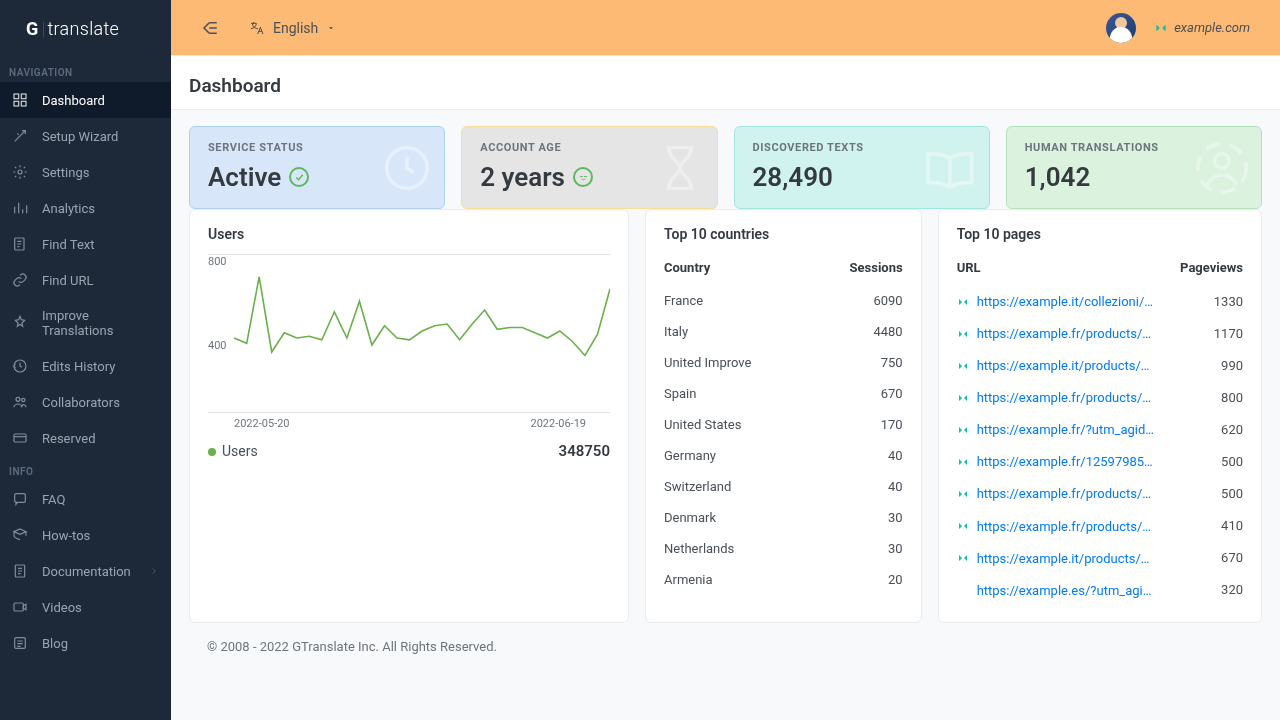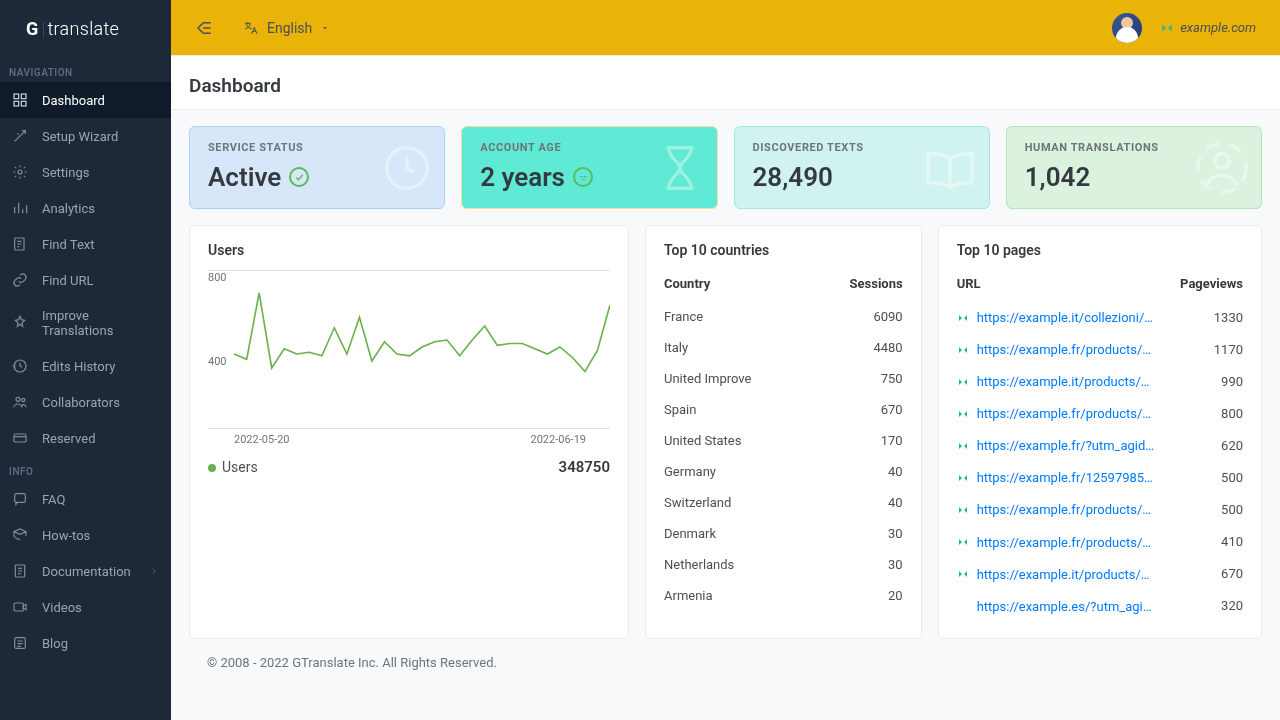--- a/index.html
+++ b/index.html
@@ -7,35 +7,35 @@
 .sidebar { width: 171px; background: #1d2939; color: #9aa4b0; display: flex; flex-direction: column; flex-shrink: 0; }
 .logo { padding: 18px 26px; color: #fff; font-size: 18px; font-weight: 300; letter-spacing: 0.3px; display: flex; align-items: center; }
 .logo b { font-weight: 700; margin-right: 1px; }
 .logo-sep { color: #5c6b80; margin: 0 2px; font-weight: 100; }
 .nav-section { padding: 10px 9px 4px; font-size: 10px; letter-spacing: 0.5px; color: #5c6b80; font-weight: 600; }
 .nav-item { display: flex; align-items: center; padding: 10px 12px; font-size: 13px; cursor: pointer; gap: 14px; color: #9aa4b0; }
 .nav-item.active { background: #0f1a2a; color: #fff; }
 .nav-item .icon { width: 16px; height: 16px; display: inline-flex; align-items: center; justify-content: center; flex-shrink: 0; opacity: 0.8; }
 .nav-item .chev { margin-left: auto; opacity: 0.5; }
 .main { flex: 1; display: flex; flex-direction: column; }
-.topbar { height: 56px; background: #eab308; border-bottom: 1px solid #e9ecef; display: flex; align-items: center; padding: 0 24px; }
+.topbar { height: 56px; background: #fdba74; border-bottom: 1px solid #e9ecef; display: flex; align-items: center; padding: 0 30px; }
 .collapse-btn { color: #495057; cursor: pointer; margin-right: 30px; }
 .lang-sel { display: flex; align-items: center; gap: 8px; color: #495057; cursor: pointer; font-size: 14px; }
 .topbar-right { margin-left: auto; display: flex; align-items: center; gap: 18px; }
 .avatar { width: 30px; height: 30px; border-radius: 50%; background: linear-gradient(135deg,#3b5998,#1e3a6e); display: flex; align-items: center; justify-content: center; color: #fff; font-size: 13px; overflow: hidden; position: relative; }
 .avatar::after { content:""; width:22px; height:22px; background:#fff; border-radius:50% 50% 40% 40%; position:absolute; bottom:-6px; }
 .avatar::before { content:""; width:12px; height:12px; background:#f0c8a0; border-radius:50%; position:absolute; top:4px; }
 .site-link { display: flex; align-items: center; gap: 6px; color: #495057; font-size: 13px; cursor: pointer; font-style: italic; }
 .site-link svg { color:#1abc9c; }
 .page-title { padding: 18px 18px 12px; font-size: 19px; font-weight: 600; color: #343a40; background:#fff; border-bottom:1px solid #e9ecef;}
 .content { padding: 16px 18px; overflow-y: auto; flex:1; }
-.cards { display: flex; gap: 16px; margin-bottom: 16px; }
+.cards { display: flex; gap: 16px; margin-bottom: 0; }
 .card { flex: 1; border-radius: 6px; padding: 14px 18px 16px; position: relative; overflow: hidden; border: 1px solid; }
 .card-blue { background: #d7e7f9; border-color: #abd1f3; }
-.card-yellow { background: #5eead4; border-color: #f8dd9f; }
+.card-yellow { background: #e5e5e5; border-color: #f8dd9f; }
 .card-teal { background: #d1f3ef; border-color: #a1e7de; }
 .card-green { background: #daf2de; border-color: #b3e4bb; }
 .card-label { font-size: 11px; letter-spacing: 0.6px; font-weight: 700; color: #6c757d; margin-bottom: 8px; }
 .card-value { font-size: 26px; font-weight: 600; color: #343a40; display: flex; align-items: center; gap: 8px; }
 .card-check { width: 20px; height: 20px; border: 2px solid; border-radius: 50%; display: inline-flex; align-items: center; justify-content: center; }
 .card-blue .card-check { border-color: #5cb85c; color: #5cb85c; }
 .card-yellow .card-check { border-color: #5cb85c; color: #5cb85c; }
 .card-bg-icon { position:absolute; right:10px; top:50%; transform:translateY(-50%); opacity:0.4; color:#fff; }
 .panels { display: flex; gap: 16px; }
 .panel { background: #fff; border: 1px solid #e9ecef; border-radius: 6px; padding: 16px 18px; }

